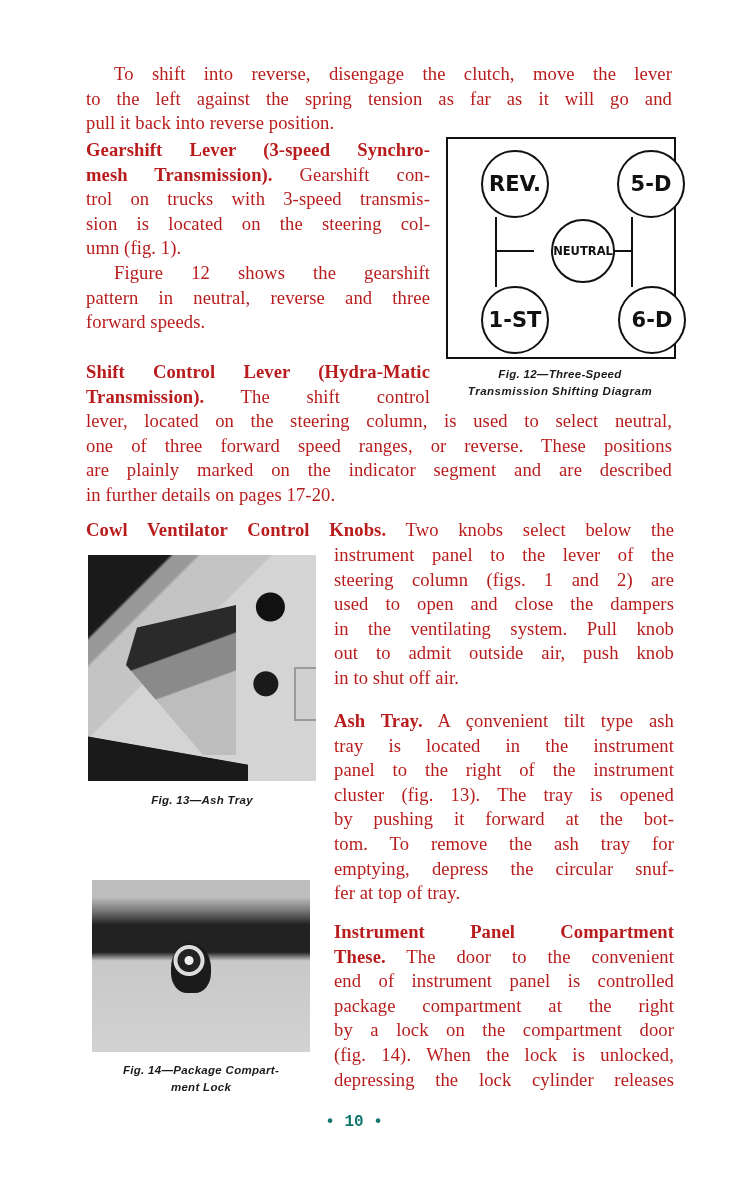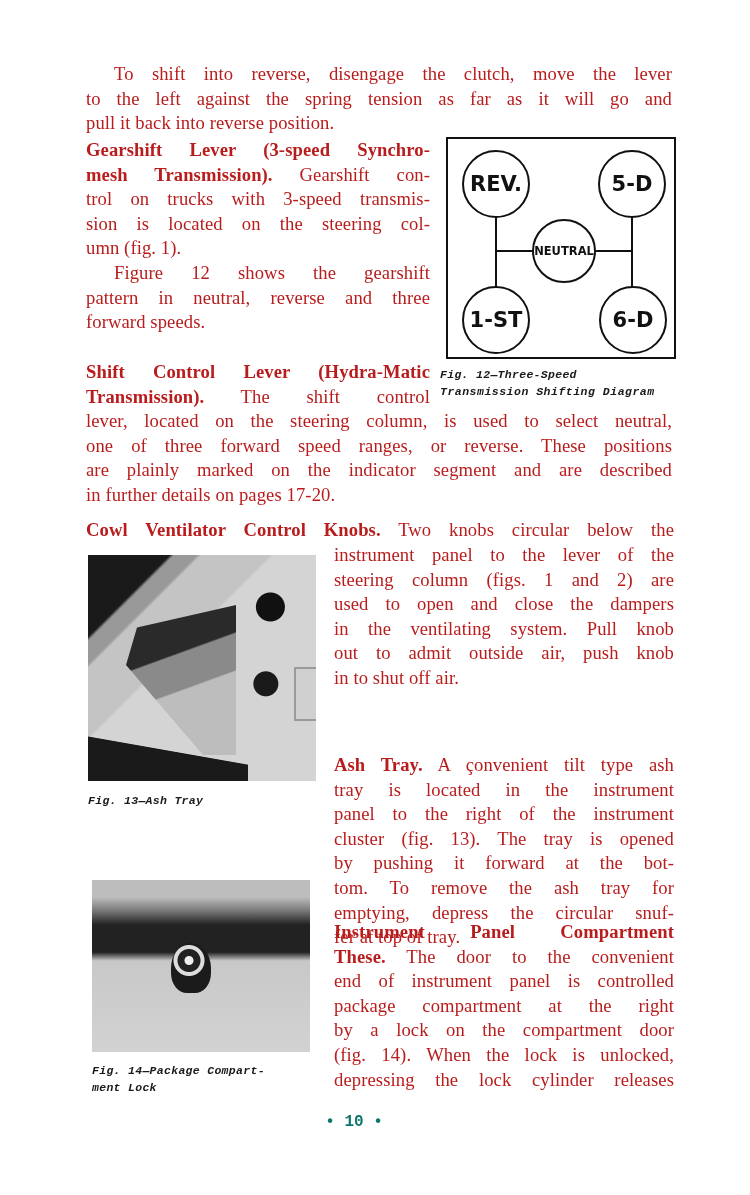--- a/index.html
+++ b/index.html
@@ -37,26 +37,27 @@
       height: 24.6px;
     }
     .txt .line.last {
       text-align-last: left;
     }
     .txt .line.indent { padding-left: 28px; }
     .bold { font-weight: bold; }
 
     .caption {
       position: absolute;
-      font-family: Liberation Mono, monospace;
+      font-family: Liberation Sans, sans-serif;
       font-style: italic;
       font-weight: bold;
       font-size: 11.5px;
       line-height: 17px;
       color: #1a1a1a;
+      text-align: center;
       letter-spacing: 0.3px;
     }
 
     
     .diagram {
       position: absolute;
       left: 446px; top: 137px;
       width: 226px; height: 218px;
       border: 2px solid #111;
       box-sizing: content-box;
@@ -67,20 +68,21 @@
       width: 68px; height: 68px;
       border: 2px solid #111;
       border-radius: 50%;
       background: #fff;
       display: flex; align-items: center; justify-content: center;
       font-family: "DejaVu Sans", "Liberation Sans", sans-serif;
       font-weight: bold;
       font-size: 21px;
       color: #111;
       box-sizing: border-box;
+      margin-left: 19px;
     }
     .gear-circle.neutral {
       font-size: 11.5px;
       letter-spacing: 0px;
       width: 64px; height: 64px;
     }
 
     
     .photo {
       position: absolute;
@@ -181,39 +183,39 @@
   <div class="txt" style="left:86px; top:360px; width:586px;">
     <span class="line" style="width:344px;"><span class="bold">Shift Control Lever (Hydra-Matic</span></span>
     <span class="line" style="width:344px;"><span class="bold">Transmission).</span><span> The shift control</span></span>
     <span class="line">lever, located on the steering column, is used to select neutral,</span>
     <span class="line">one of three forward speed ranges, or reverse. These positions</span>
     <span class="line">are plainly marked on the indicator segment and are described</span>
     <span class="line last">in further details on pages 17-20.</span>
   </div>
 
   <div class="txt" style="left:86px; top:518px; width:588px;">
-    <span class="line"><span class="bold">Cowl Ventilator Control Knobs.</span><span> Two knobs circular below the</span></span>
+    <span class="line"><span class="bold">Cowl Ventilator Control Knobs.</span><span> Two knobs select below the</span></span>
   </div>
   <div class="txt" style="left:334px; top:543px; width:340px;">
     <span class="line">instrument panel to the lever of the</span>
     <span class="line">steering column (figs. 1 and 2) are</span>
     <span class="line">used to open and close the dampers</span>
     <span class="line">in the ventilating system. Pull knob</span>
     <span class="line">out to admit outside air, push knob</span>
     <span class="line last">in to shut off air.</span>
   </div>
 
   <div class="photo photo-13">
     <div class="tray"></div>
     <div class="bottom-dark"></div>
     <div class="pull-tab"></div>
   </div>
   <div class="caption" style="left:88px; top:792px; width:228px;">Fig. 13—Ash Tray</div>
 
-  <div class="txt" style="left:334px; top:709px; width:340px;margin-top:44px;">
+  <div class="txt" style="left:334px; top:709px; width:340px;">
     <span class="line"><span class="bold">Ash Tray.</span><span> A çonvenient tilt type ash</span></span>
     <span class="line">tray is located in the instrument</span>
     <span class="line">panel to the right of the instrument</span>
     <span class="line">cluster (fig. 13). The tray is opened</span>
     <span class="line">by pushing it forward at the bot-</span>
     <span class="line">tom. To remove the ash tray for</span>
     <span class="line">emptying, depress the circular snuf-</span>
     <span class="line last">fer at top of tray.</span>
   </div>
 

